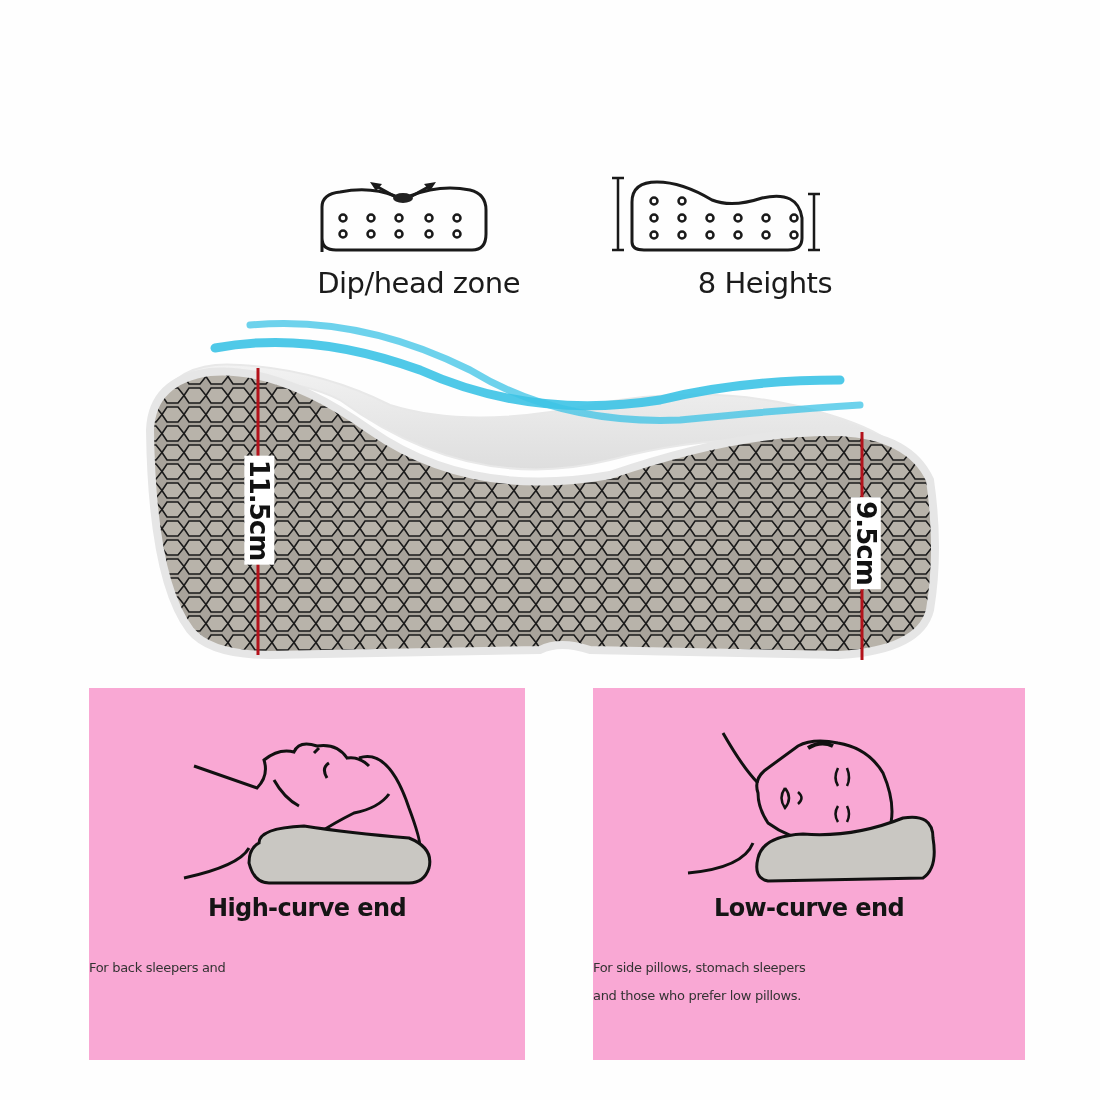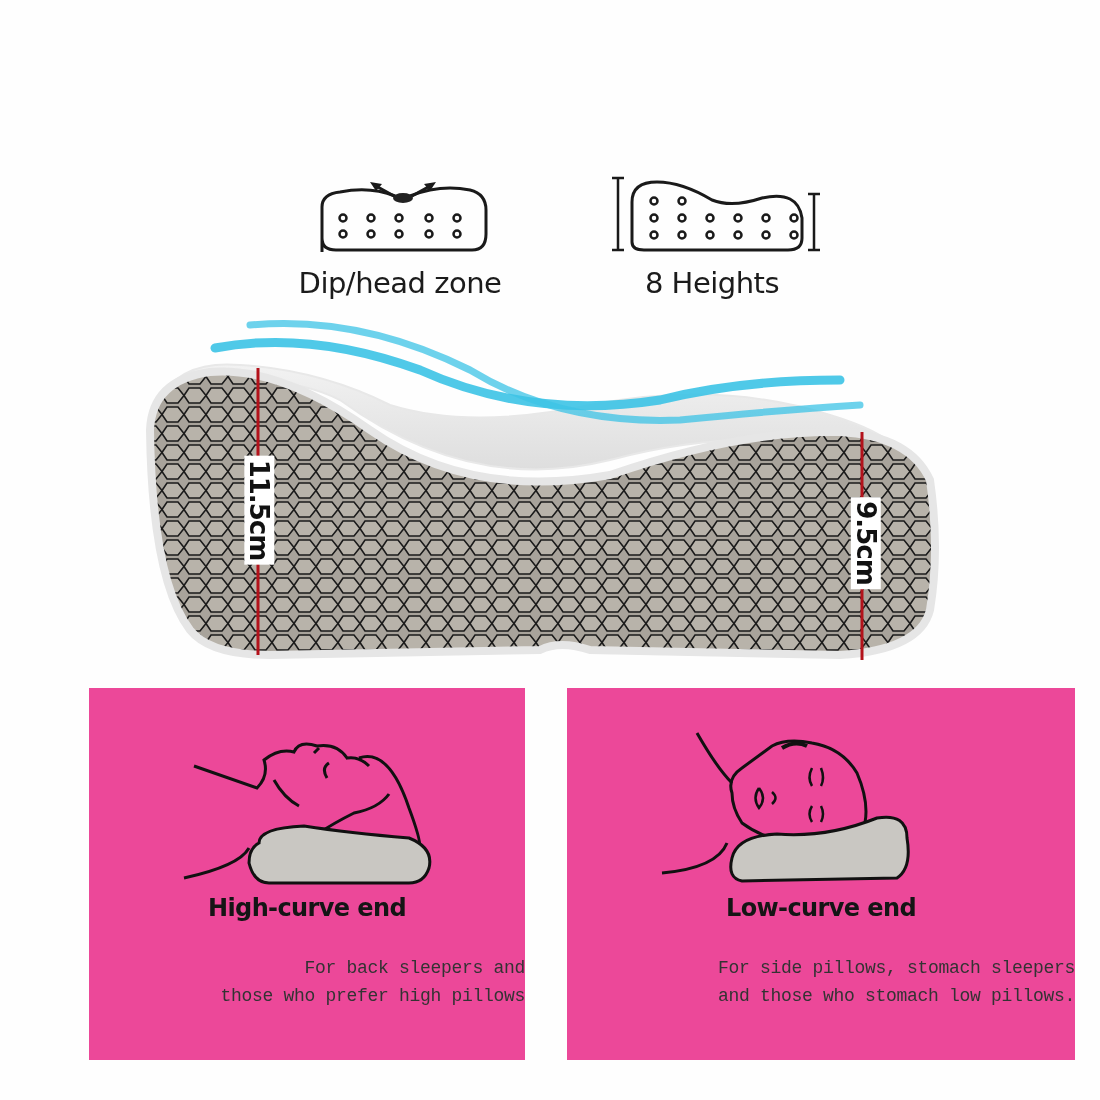--- a/index.html
+++ b/index.html
@@ -1,31 +1,31 @@
 <!DOCTYPE html>
 <html><head>
 <meta charset="utf-8">
 <style>
   html, body { margin:0; padding:0; }
   body { width:1100px; height:1100px; background:#fefefe; position:relative; overflow:hidden; font-family:"DejaVu Sans", sans-serif; color:#1a1a1a; }
   .feature { position:absolute; top:172px; width:240px; text-align:center; }
   .feature .icon { display:block; margin:0 auto; }
-  .feature .label { font-size:29px; letter-spacing:-0.5px; margin-top:14px; color:#1b1b1b; }
+  .feature .label { font-size:29px; letter-spacing:-0.5px; margin-top:14px; color:#1b1b1b;text-align:right; }
   #f1 { left:280px; }
   #f2 { left:592px; }
   #pillow { position:absolute; left:140px; top:310px; width:800px; height:360px; }
   .dim-label { position:absolute; background:#fff; color:#111; font-size:26px; font-weight:bold; padding:2px 4px; line-height:26px; white-space:nowrap; transform:rotate(90deg); transform-origin:center; letter-spacing:-1px;}
   #dim-left { left:205px; top:495px; }
   #dim-right { left:820px; top:528px; }
-  .card { position:absolute; top:688px; height:372px; background:#ec4899; }
+  .card { position:absolute; top:688px; height:372px; background:#f9a8d4; }
   #card1 { left:89px; width:436px; }
-  #card2 { left:567px; width:508px; }
+  #card2 { left:593px; width:432px; }
   .card svg { position:absolute; left:0; top:0; }
   .card .title { position:absolute; left:0; right:0; top:206px; text-align:center; font-size:24px; font-weight:bold; color:#151515; letter-spacing:-0.6px; }
-  .card .desc { position:absolute; left:0; right:0; top:266px; text-align:right; font-size:18px; line-height:28px; color:#333; letter-spacing:-0.3px;font-family:Liberation Mono, monospace; }
+  .card .desc { position:absolute; left:0; right:0; top:266px; text-align:left; font-size:13px; line-height:28px; color:#333; letter-spacing:-0.3px; }
 </style>
 </head>
 <body>
 
 <div class="feature" id="f1">
   <svg class="icon" width="200" height="80" viewBox="0 0 200 80">
     <path d="M22 80 L22 35 Q22 22 40 20 Q70 14 95 24 Q102 28 110 24 Q140 12 170 18 Q186 22 186 38 L186 62 Q186 78 172 78 L36 78 Q22 78 22 66 Z" fill="none" stroke="#1a1a1a" stroke-width="3"></path>
     <ellipse cx="103" cy="26" rx="10" ry="5" fill="#222"></ellipse>
     <path d="M94 24 L76 14" stroke="#1a1a1a" stroke-width="3"></path>
     <path d="M70 10 L82 12 L76 19 Z" fill="#1a1a1a"></path>
@@ -105,32 +105,31 @@
     <path d="M185 92 Q195 110 210 118" fill="none" stroke="#111" stroke-width="3"></path>
     <path d="M240 75 Q232 80 238 90 M225 65 L230 60" fill="none" stroke="#111" stroke-width="3"></path>
     <path d="M300 106 Q290 120 265 125 Q245 135 230 145" fill="none" stroke="#111" stroke-width="3"></path>
     <path d="M210 140 Q215 150 225 147" fill="none" stroke="#111" stroke-width="3"></path>
     <path d="M170 155 Q170 140 215 138 Q260 145 320 150 Q345 160 340 180 Q335 195 320 195 L180 195 Q165 195 160 175 Q160 160 170 155 Z" fill="#c9c7c2" stroke="#111" stroke-width="3"></path>
     <path d="M95 190 Q150 178 160 160" fill="none" stroke="#111" stroke-width="3"></path>
   </svg>
   <div class="title">High-curve end</div>
   <div class="desc">
     <div>For back sleepers and</div>
-    <div>those who prefer high pillows</div>
   </div>
 </div>
 
 <div class="card" id="card2">
   <svg width="436" height="200" viewBox="0 0 436 200">
     <path d="M130 45 Q150 80 165 95" fill="none" stroke="#111" stroke-width="3"></path>
     <path d="M165 105 Q160 90 175 80 L205 58 Q220 50 245 55 Q275 60 290 85 Q305 120 295 145 L225 155 Q195 150 175 135 Q165 120 165 105 Z" fill="none" stroke="#111" stroke-width="3"></path>
     <path d="M215 60 Q228 52 240 58" fill="none" stroke="#111" stroke-width="4"></path>
     <path d="M245 80 Q240 90 245 98 M254 80 Q258 90 254 98 M245 118 Q240 126 245 134 M254 118 Q258 126 254 134" fill="none" stroke="#111" stroke-width="2.5"></path>
     <path d="M192 100 Q185 110 192 120 Q200 110 192 100 M205 104 Q212 110 205 116" fill="none" stroke="#111" stroke-width="2.5"></path>
     <path d="M165 170 Q170 148 210 146 Q260 150 310 130 Q340 125 340 150 Q345 180 330 190 L175 193 Q160 190 165 170 Z" fill="#c9c7c2" stroke="#111" stroke-width="3"></path>
     <path d="M95 185 Q150 180 160 155" fill="none" stroke="#111" stroke-width="3"></path>
   </svg>
   <div class="title">Low-curve end</div>
   <div class="desc">
     <div>For side pillows, stomach sleepers</div>
-    <div>and those who stomach low pillows.</div>
+    <div>and those who prefer low pillows.</div>
   </div>
 </div>
 
 </body></html>

